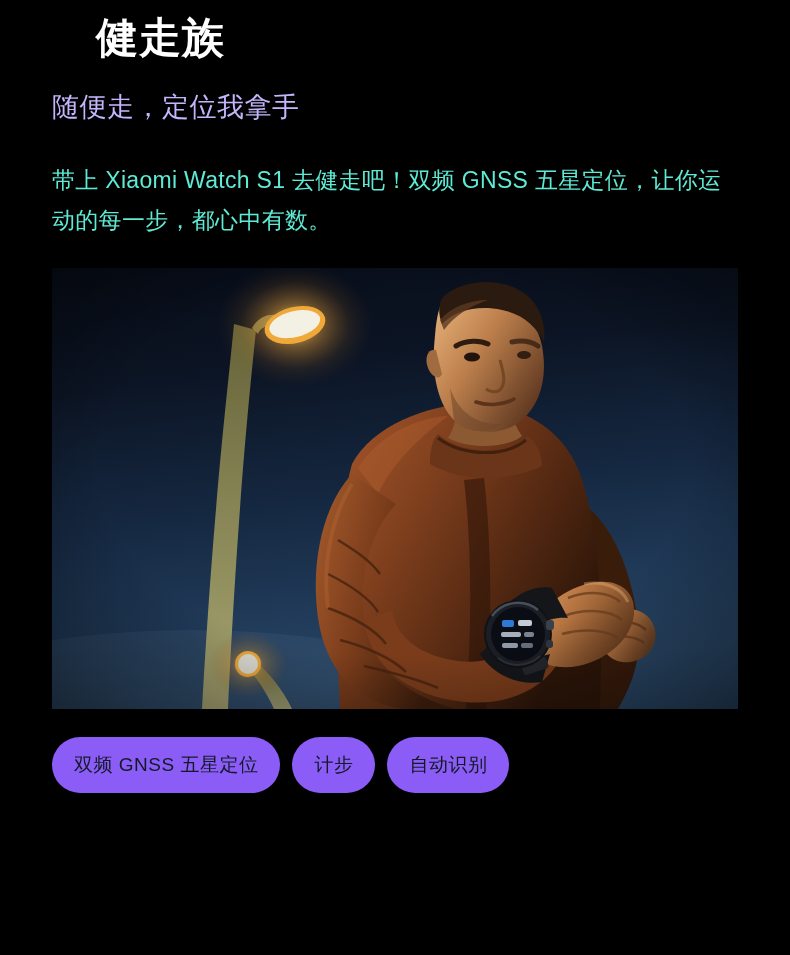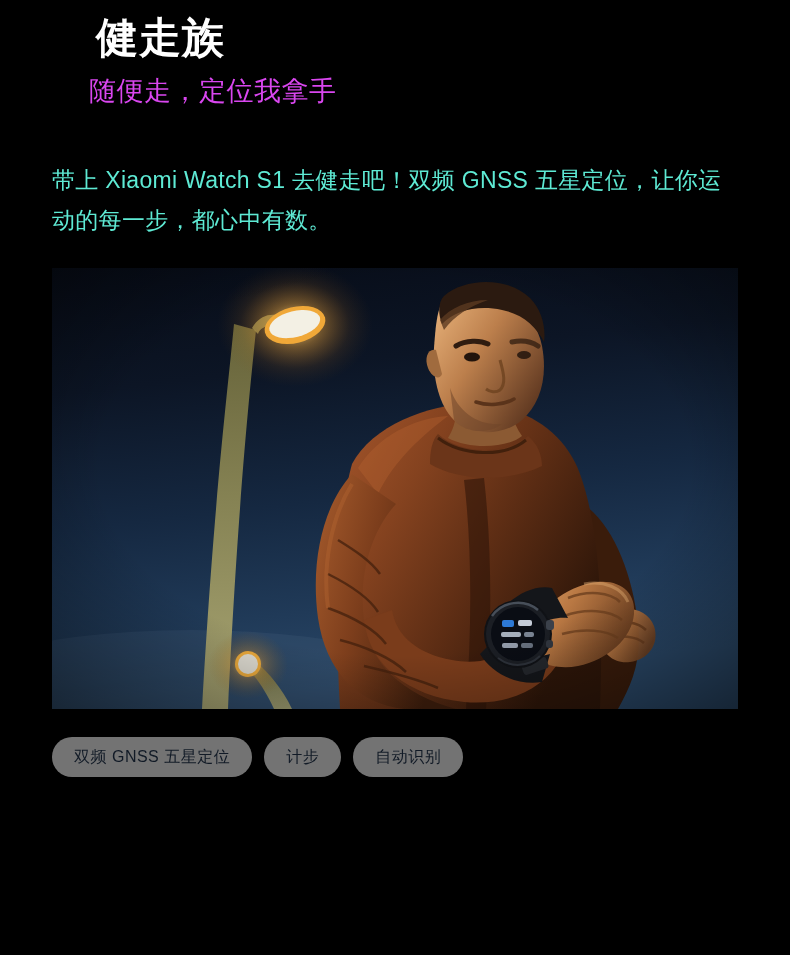--- a/index.html
+++ b/index.html
@@ -30,27 +30,26 @@
     font-size: 42px;
     line-height: 52px;
     font-weight: bold;
     color: #ffffff;
     letter-spacing: 1px;
     margin-left: 44px;
   }
   .subhead {
     position: absolute;
     left: 52px;
-    top: 72px;
+    top: 88px;
     font-size: 27px;
     line-height: 38px;
     font-weight: normal;
-    color: #d946ef;
+    color: #c4b5fd;
     letter-spacing: 0.5px;
-    margin-left: 37px;
   }
   .bodycopy {
     position: absolute;
     left: 52px;
     top: 160px;
     width: 690px;
     font-size: 23px;
     line-height: 40px;
     color: #5eead4;
     letter-spacing: 0.3px;
@@ -71,29 +70,29 @@
   
   .pill-row {
     position: absolute;
     left: 52px;
     top: 737px;
     display: flex;
     gap: 12px;
     align-items: center;
   }
   .pill {
-    background: #737373;
+    background: #8b5cf6;
     color: #111a26;
     border-radius: 999px;
-    height: 40px;
+    height: 56px;
     display: flex;
     align-items: center;
     justify-content: center;
     padding: 0 22px;
-    font-size: 16px;
+    font-size: 19px;
     letter-spacing: 0.5px;
     white-space: nowrap;
     box-sizing: border-box;
     cursor: pointer;
   }
 </style>
 </head>
 <body>
 
 <div class="page">

